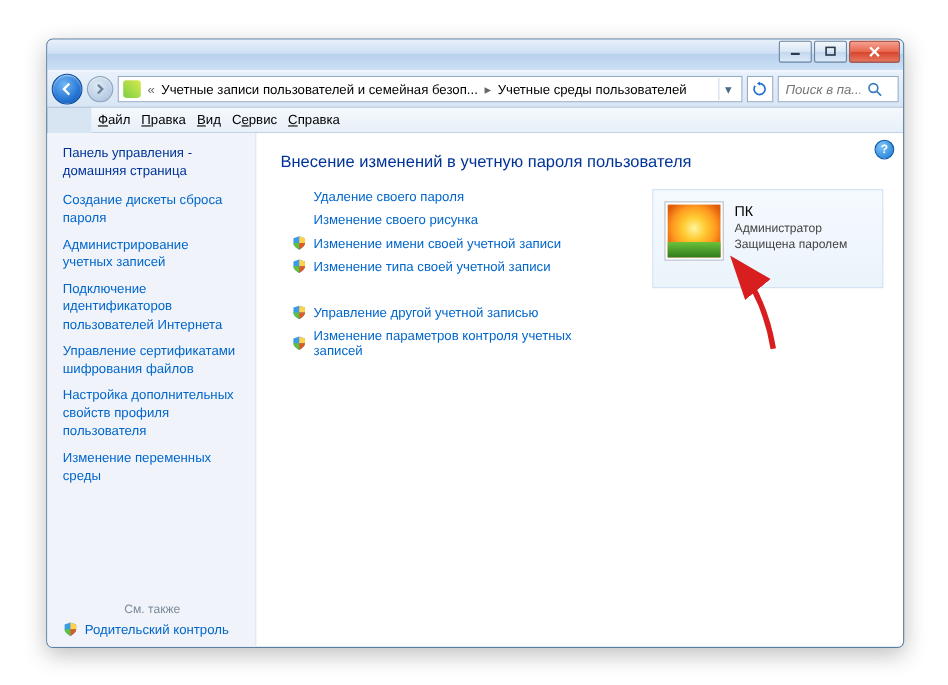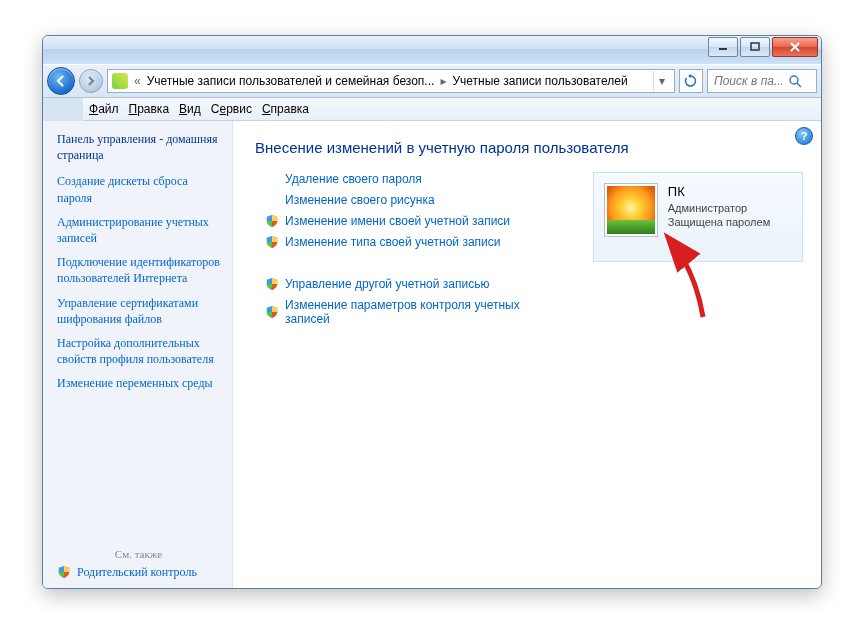--- a/index.html
+++ b/index.html
@@ -156,21 +156,20 @@
     overflow:hidden;
   }
   .sidebar {
     width:190px;
     background:#f0f4fa;
     border-right:1px solid #dde6f0;
     padding:10px 12px 8px 14px;
     display:flex;
     flex-direction:column;
     box-sizing:border-box;
-    font-family:Liberation Serif, serif;
   }
   .sidebar .cpl-home {
     color:#003399;
     font-size:12px;
     margin-bottom:10px;
     line-height:1.35;
   }
   .sidebar .links {
     flex:1;
     display:flex;flex-direction:column;
@@ -313,21 +312,21 @@
     <div class="nav-fwd">
       <svg width="10" height="10">
           <path d="M3 1 L7 5 L3 9" stroke="#6a829a" stroke-width="2" fill="none"></path>
         </svg>
     </div>
     <div class="addrbox">
       <div class="addr-icon"></div>
       <span class="addr-sep">«</span>
       <span>Учетные записи пользователей и семейная безоп...</span>
       <span class="addr-sep">▸</span>
-      <span>Учетные записи пользователей</span>
+      <span>Учетные среды пользователей</span>
       <div class="addr-dd">▾</div>
     </div>
     <div class="refresh-btn">
       <svg width="14" height="14">
           <path d="M7 2 A5 5 0 1 1 2.5 4" stroke="#1f6fd0" stroke-width="1.5" fill="none"></path>
           <path d="M7 0 L7 4 L4 2 Z" fill="#1f6fd0"></path>
         </svg>
     </div>
     <div class="searchbox">
       <input type="text" placeholder="Поиск в па..." style="">

